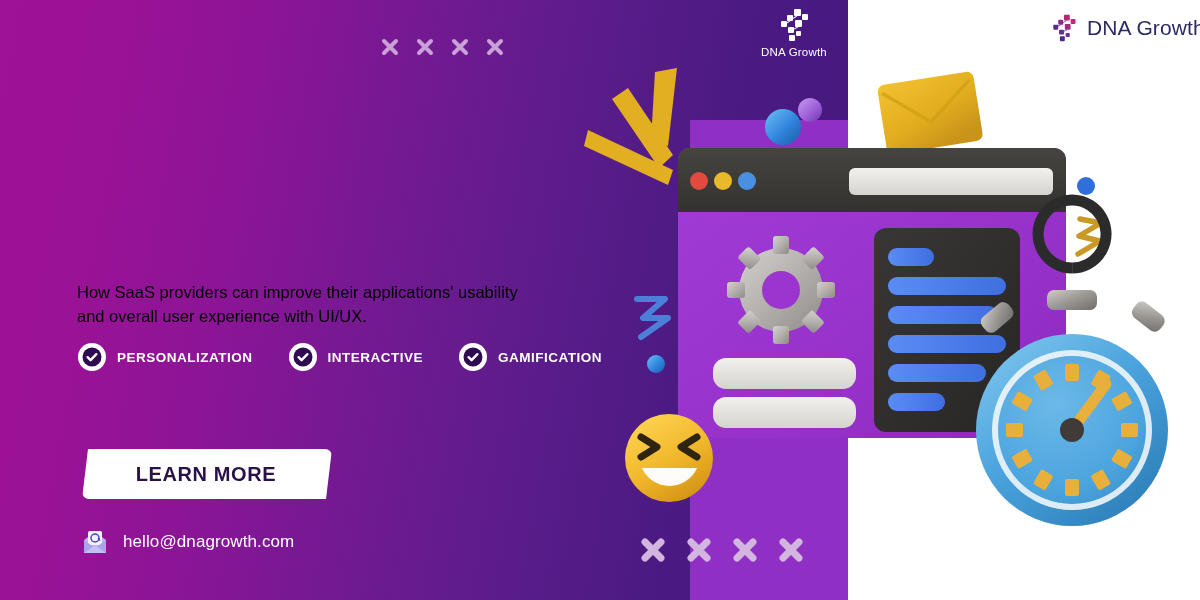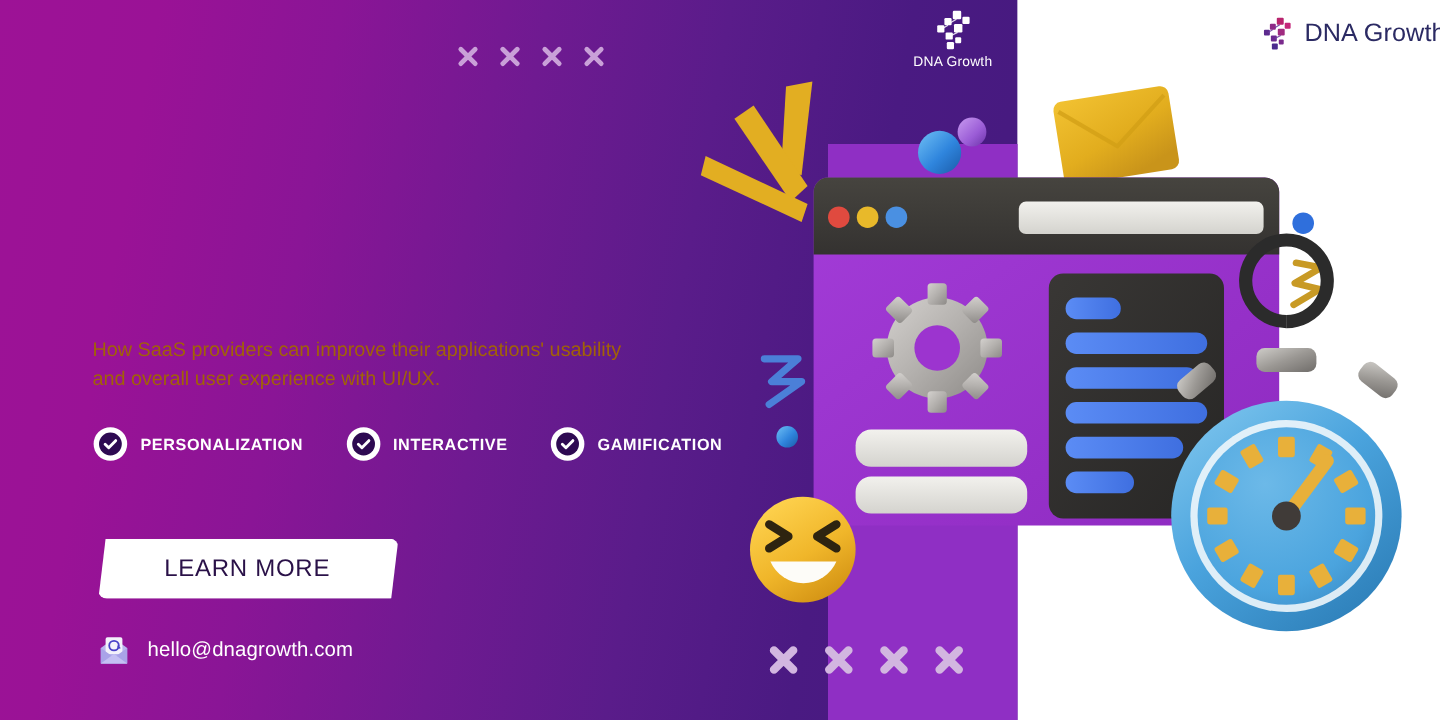--- a/index.html
+++ b/index.html
@@ -45,25 +45,25 @@
   }
   
   .headline {
     position:absolute; left:76px; top:140px; width:540px;
     color:#ffffff; font-size:50px; line-height:59px;
     font-weight:bold; letter-spacing:-0.5px;
   }
   .headline .l2 { display:block; }
   .subtitle {
     position:absolute; left:77px; top:280px; width:470px;
-    color:#a16207; font-size:16.5px; line-height:24px;
+    color:#000000; font-size:16.5px; line-height:24px;
   }
   
   .features {
-    position:absolute; left:78px; top:356px;
+    position:absolute; left:78px; top:343px;
     display:flex; align-items:center; gap:36px;
   }
   .feature { display:flex; align-items:center; gap:11px; }
   .feature .badge {
     width:28px; height:28px; border-radius:50%;
     background:#ffffff; display:flex; align-items:center; justify-content:center;
     flex:0 0 auto;
   }
   .feature .label {
     color:#ffffff; font-size:13.5px; font-weight:bold; letter-spacing:.5px;
@@ -72,21 +72,21 @@
   
   .cta-wrap { position:absolute; left:82px; top:449px; width:250px; height:50px; }
   .cta-shape {
     position:absolute; inset:0;
     background:#ffffff;
     clip-path:polygon(6px 0, 250px 0, 244px 50px, 0 50px);
     border-radius:7px;
   }
   .cta-label {
     position:absolute; inset:0; display:flex; align-items:center; justify-content:center;
-    color:#2a1148; font-size:20px; font-weight:normal; letter-spacing:.6px;
+    color:#2a1148; font-size:20px; font-weight:bold; letter-spacing:.6px;
     padding-right:2px;
   }
   
   .email-row {
     position:absolute; left:80px; top:527px;
     display:flex; align-items:center; gap:13px;
   }
   .email-text { color:#ffffff; font-size:17px; letter-spacing:.1px; }
   
   .x-row { position:absolute; display:flex; }

